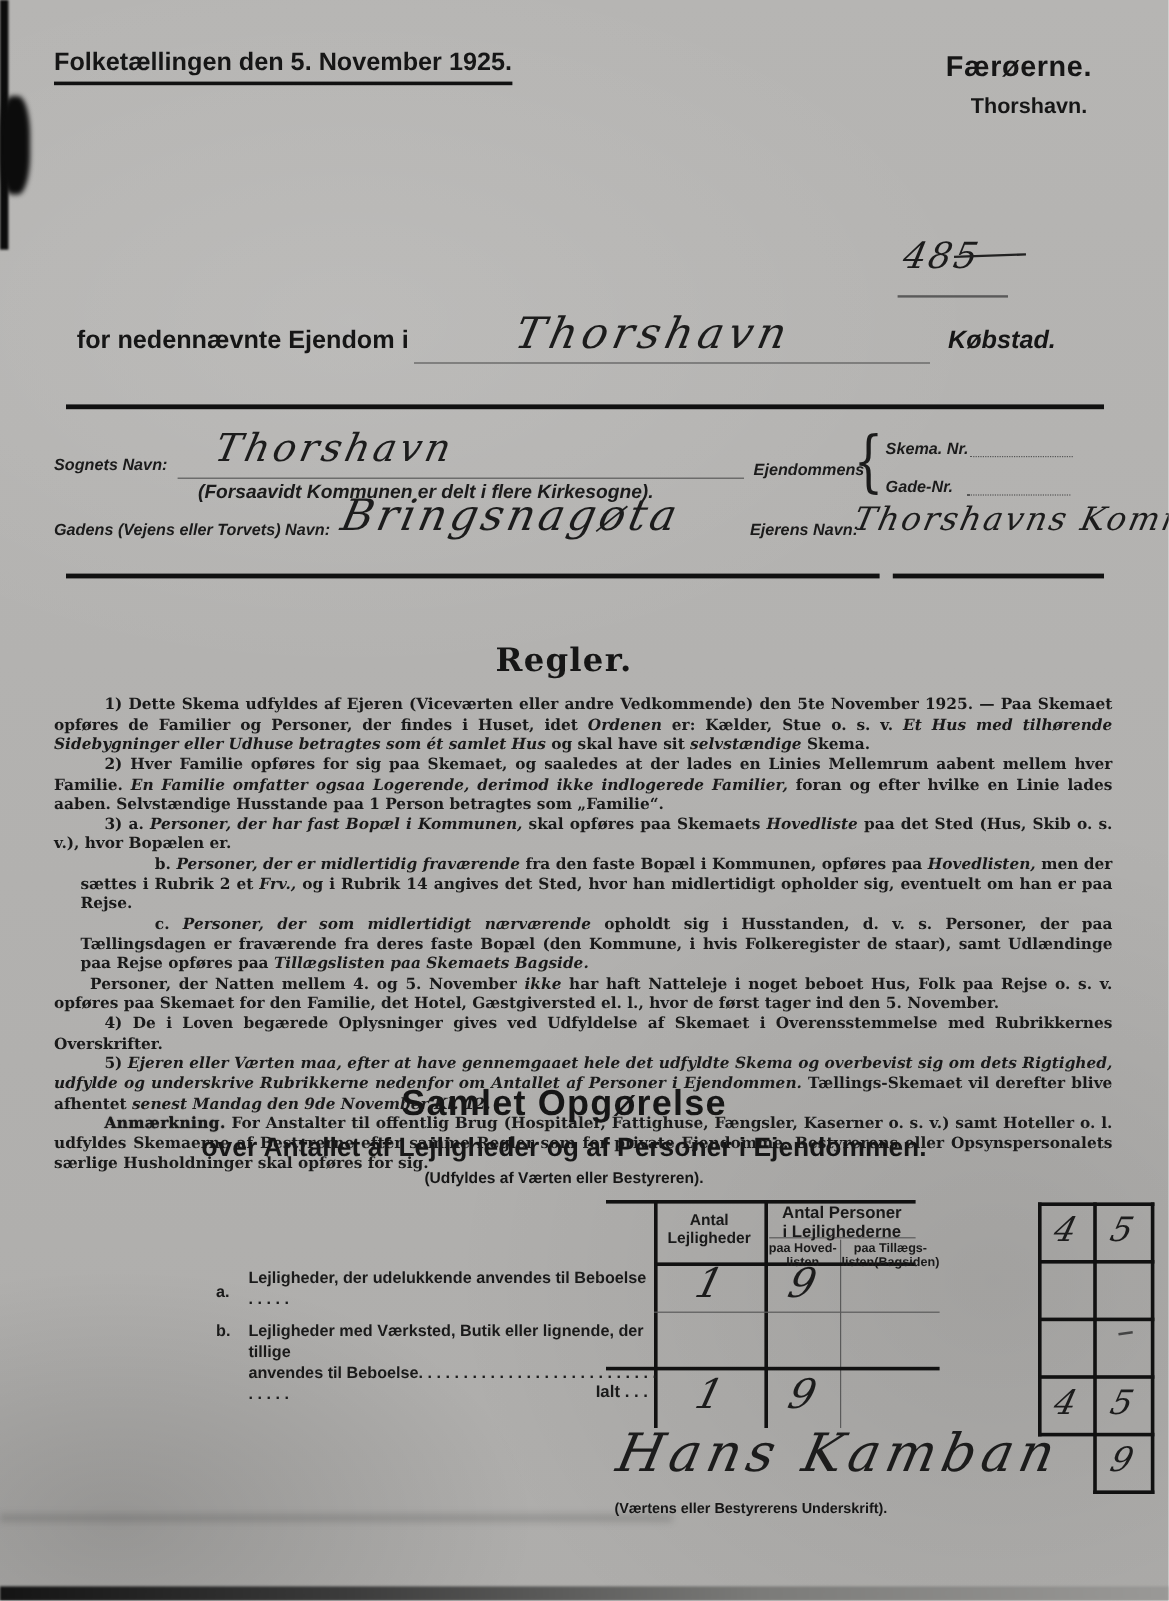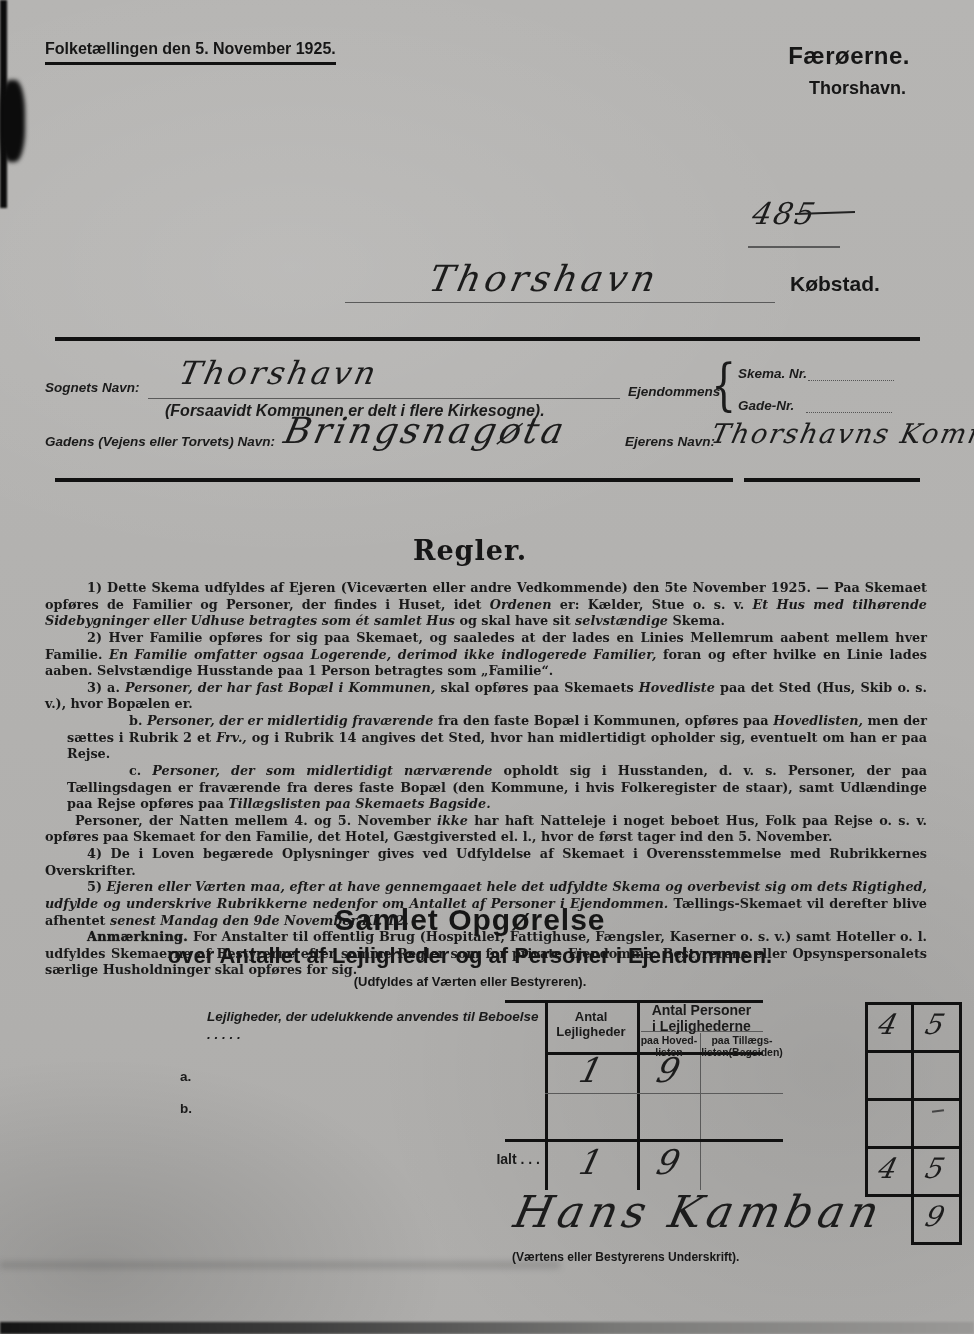--- a/index.html
+++ b/index.html
@@ -36,31 +36,32 @@
 </head>
 <body>
 
 <div id="page">
 
   <div class="abs artifact" style="left:0;top:0;width:7px;height:208px;filter:blur(1px);"></div>
   <div class="abs artifact" style="left:0;top:80px;width:25px;height:82px;border-radius:40%;filter:blur(2px);"></div>
   <div class="abs" style="left:0;top:1322px;width:974px;height:12px;background:linear-gradient(90deg,#141414 0%,#3c3c3c 30%,#7b7b79 65%,#9a9997 100%);filter:blur(1px);"></div>
   <div class="abs" style="left:0;top:1262px;width:560px;height:6px;background:rgba(60,60,60,.25);filter:blur(3px);"></div>
 
-  <div class="abs sans-b" style="left:45px;top:40px;font-size:16px;border-bottom:3px solid #111;padding-bottom:4px;">Folketællingen den 5. November 1925.</div>
+  <div class="abs sans-b" style="left:45px;top:40px;font-size:21px;border-bottom:3px solid #111;padding-bottom:4px;">Folketællingen den 5. November 1925.</div>
   <div class="abs sans-b" style="right:64px;top:42px;font-size:24px;letter-spacing:.5px;">Færøerne.</div>
   <div class="abs sans-b" style="right:68px;top:78px;font-size:18px;">Thorshavn.</div>
 
   <div class="abs hw" style="left:753px;top:196px;font-size:30px;letter-spacing:2px;">485</div>
   <div class="abs" style="left:795px;top:212px;width:60px;height:2px;background:#222;transform:rotate(-2deg);"></div>
   <div class="abs thin-line" style="left:748px;top:246px;width:92px;height:2px;"></div>
 
+  <div class="abs sans-b" style="left:64px;top:272px;font-size:21px;">for nedennævnte Ejendom i</div>
   <div class="abs thin-line" style="left:345px;top:302px;width:430px;height:1px;"></div>
   <div class="abs hw" style="left:430px;top:258px;font-size:36px;letter-spacing:4px;">Thorshavn</div>
-  <div class="abs sans-b" style="left:790px;top:272px;font-size:21px;">Købstad.</div>
+  <div class="abs sans-b" style="left:790px;top:272px;font-size:21px;font-style:italic;">Købstad.</div>
 
   <div class="abs rule-line" style="left:55px;top:337px;width:865px;height:4px;"></div>
 
   <div class="abs lbl" style="left:45px;top:380px;">Sognets Navn:</div>
   <div class="abs hw" style="left:180px;top:354px;font-size:32px;letter-spacing:3px;">Thorshavn</div>
   <div class="abs thin-line" style="left:148px;top:398px;width:472px;height:1px;"></div>
   <div class="abs lbl" style="left:165px;top:402px;font-size:16px;">(Forsaavidt Kommunen er delt i flere Kirkesogne).</div>
 
   <div class="abs lbl" style="left:628px;top:384px;">Ejendommens</div>
   <div class="abs" style="left:706px;top:352px;font-size:56px;font-family:'DejaVu Serif',serif;transform:scaleX(.7);color:#1b1b1b;">{</div>
@@ -114,26 +115,30 @@
   <div class="abs tbl-head" style="left:638px;top:1035px;width:62px;font-size:10.5px;">
     <div>paa Hoved-</div>
     <div>listen</div>
   </div>
   <div class="abs tbl-head" style="left:700px;top:1035px;width:84px;font-size:10.5px;">
     <div>paa Tillægs-</div>
     <div>listen(Bagsiden)</div>
   </div>
 
   <div class="abs rowlabel" style="left:180px;top:1068px;">a.</div>
-  <div class="abs rowlabel" style="left:207px;top:1008px;width:335px;font-style:italic;">Lejligheder, der udelukkende anvendes til Beboelse . . . . .</div>
+  <div class="abs rowlabel" style="left:207px;top:1056px;width:335px;">Lejligheder, der udelukkende anvendes til Beboelse . . . . .</div>
   <div class="abs hwv" style="left:545px;top:1050px;width:92px;">1</div>
   <div class="abs hwv" style="left:637px;top:1050px;width:63px;">9</div>
   <div class="abs hwv" style="left:700px;top:1050px;width:63px;"></div>
 
   <div class="abs rowlabel" style="left:180px;top:1100px;">b.</div>
+  <div class="abs rowlabel" style="left:207px;top:1100px;width:345px;">
+    <div>Lejligheder med Værksted, Butik eller lignende, der tillige</div>
+    <div>anvendes til Beboelse. . . . . . . . . . . . . . . . . . . . . . . . . . . . . . . .</div>
+  </div>
 
   <div class="abs rowlabel" style="left:465px;top:1150px;width:75px;text-align:right;font-size:14px;">Ialt . . .</div>
   <div class="abs hwv" style="left:545px;top:1142px;width:92px;">1</div>
   <div class="abs hwv" style="left:637px;top:1142px;width:63px;">9</div>
   <div class="abs hwv" style="left:700px;top:1142px;width:63px;"></div>
 
   <div class="abs rule-line" style="left:865px;top:1002px;width:97px;height:3px;"></div>
   <div class="abs rule-line" style="left:865px;top:1050px;width:97px;height:3px;"></div>
   <div class="abs rule-line" style="left:865px;top:1098px;width:97px;height:3px;"></div>
   <div class="abs rule-line" style="left:865px;top:1146px;width:97px;height:3px;"></div>

